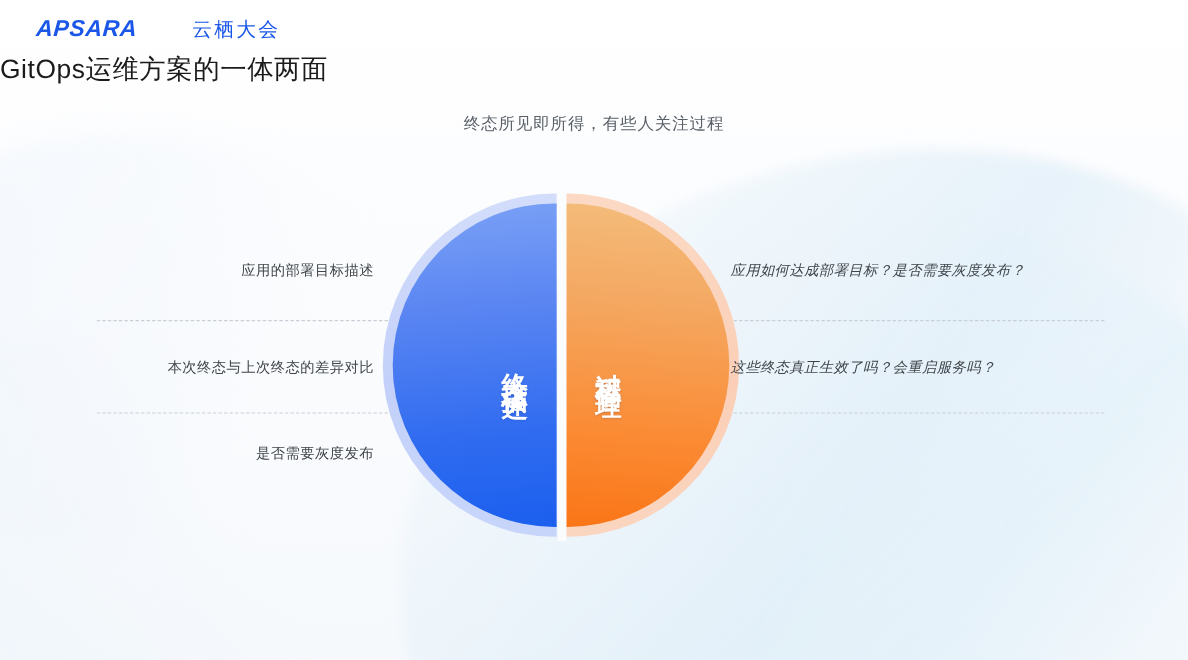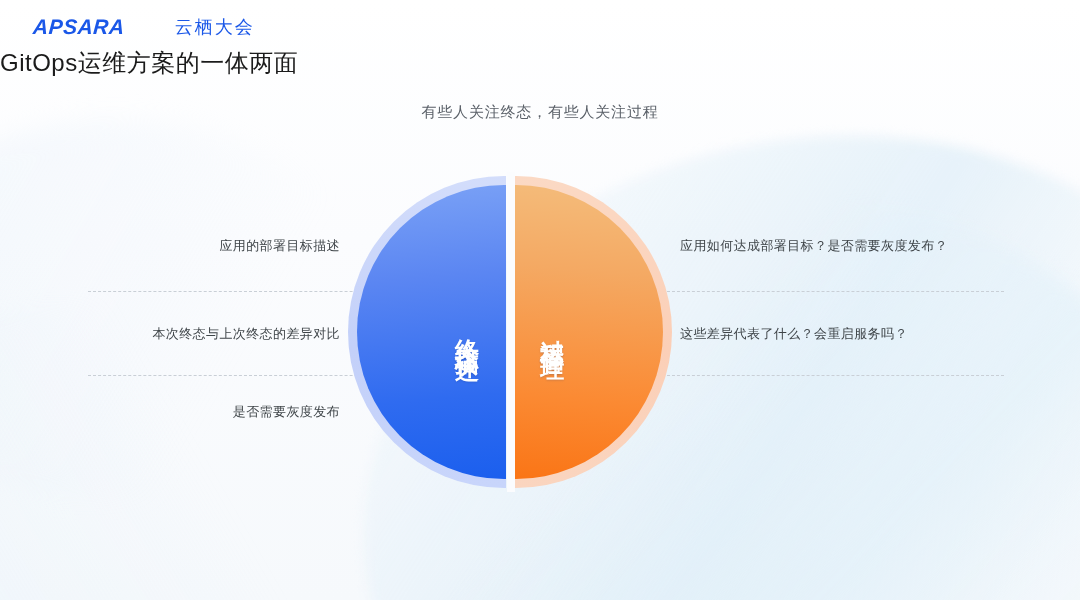--- a/index.html
+++ b/index.html
@@ -214,24 +214,25 @@
 
   .left-col {
     position: absolute;
     left: 60px;
     top: 176px;
     width: 280px;
     height: 312px;
   }
   .right-col {
     position: absolute;
-    left: 680px;
+    left: 664px;
     top: 176px;
     width: 340px;
     height: 312px;
+    font-style: italic;
   }
   .row-1 { top: 60px; }
   .row-2 { top: 148px; }
   .row-3 { top: 226px; }
 </style>
 </head>
 <body>
 
 <div class="slide">
 
@@ -239,21 +240,21 @@
   <div class="bg-swoosh swoosh-3"></div>
   <div class="bg-swoosh swoosh-1"></div>
   <div class="bg-swoosh swoosh-2"></div>
 
   <div class="logo">
     <span class="logo-mark">APSARA</span>
     <span class="logo-cn">云栖大会</span>
   </div>
 
   <div class="title">GitOps运维方案的一体两面</div>
-  <div class="subtitle">有些人关注终态，有些人关注过程</div>
+  <div class="subtitle">终态所见即所得，有些人关注过程</div>
 
   <div class="dash-line dash-l-1"></div>
   <div class="dash-line dash-l-2"></div>
   <div class="dash-line dash-r-1"></div>
   <div class="dash-line dash-r-2"></div>
 
   <div class="left-col">
     <div class="side-item row-1">应用的部署目标描述</div>
     <div class="side-item row-2">本次终态与上次终态的差异对比</div>
     <div class="side-item row-3">是否需要灰度发布</div>
@@ -268,16 +269,16 @@
     <div class="half half-right">
       <div class="ring"></div>
       <div class="fill"></div>
       <div class="half-label">过程管理</div>
     </div>
     <div class="center-gap"></div>
   </div>
 
   <div class="right-col">
     <div class="side-item row-1">应用如何达成部署目标？是否需要灰度发布？</div>
-    <div class="side-item row-2">这些差异代表了什么？会重启服务吗？</div>
+    <div class="side-item row-2">这些终态真正生效了吗？会重启服务吗？</div>
   </div>
 
 </div>
 
 </body></html>

